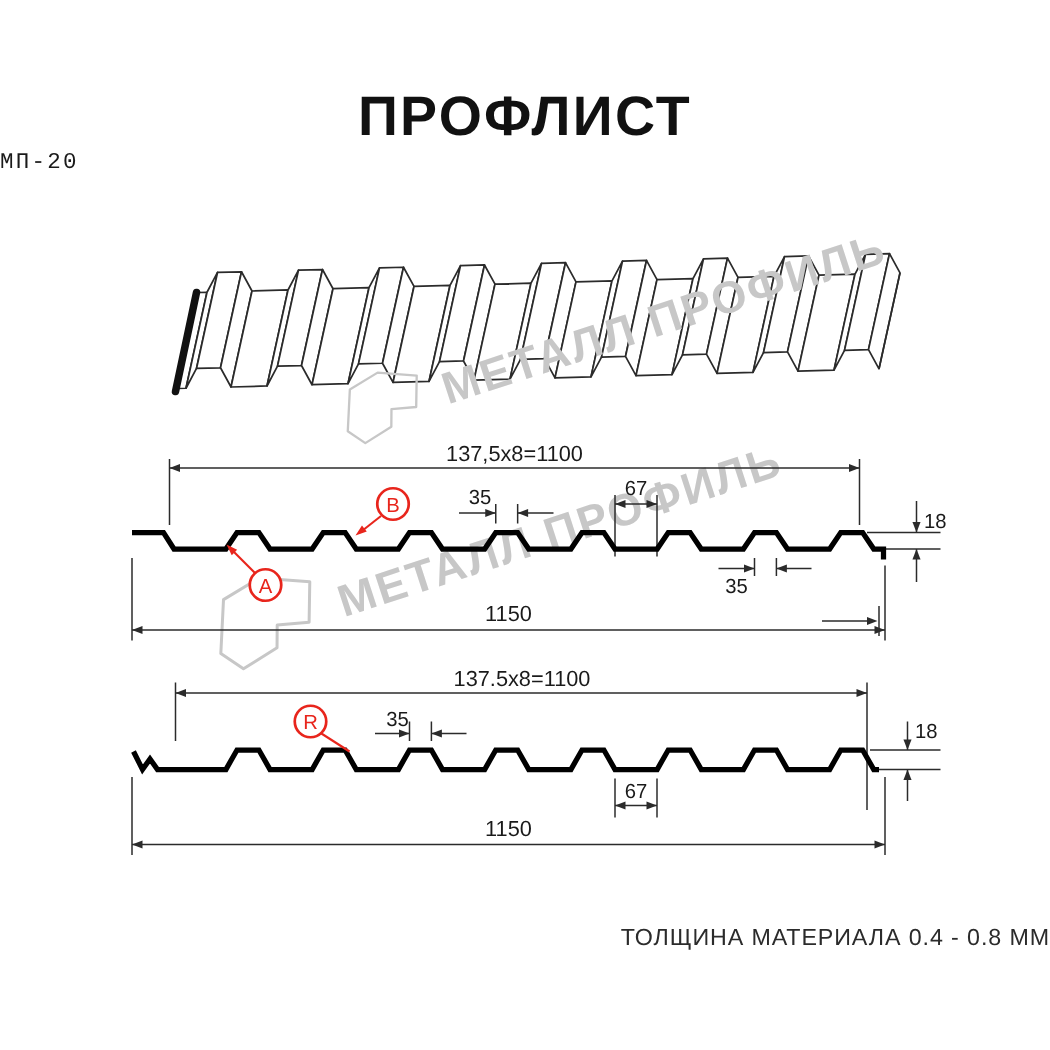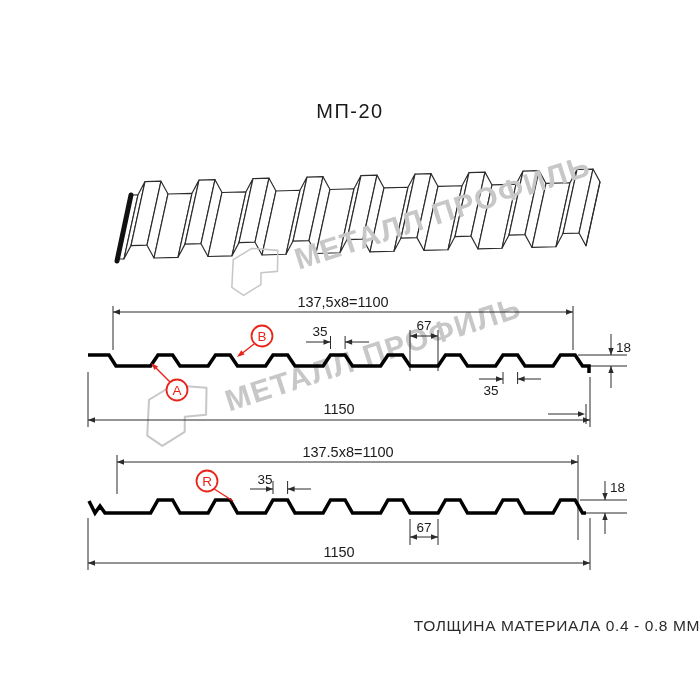--- a/index.html
+++ b/index.html
@@ -1,39 +1,40 @@
 <!DOCTYPE html>
 <html><head>
 <meta charset="utf-8">
 <style>
   html,body{margin:0;padding:0;background:#fff;}
   .page{position:relative;width:700px;height:700px;background:#fff;overflow:hidden;
         font-family:"Liberation Sans",sans-serif;}
   .title{position:absolute;left:0;right:0;top:57px;text-align:center;
          font-size:37px;font-weight:bold;letter-spacing:1.5px;color:#111;}
-  .subtitle{position:absolute;left:0;right:0;top:100px;text-align:center;
-         font-size:20px;font-weight:500;letter-spacing:1.5px;color:#1a1a1a;}
+  .subtitle{position:absolute;left:0;right:0;top:100px;text-align:left;
+         font-size:15px;font-weight:500;letter-spacing:1.5px;color:#1a1a1a;font-family:Liberation Mono, monospace;}
   .footer{position:absolute;left:0;right:0;top:617px;text-align:right;
          font-size:15.5px;letter-spacing:.6px;color:#2b2b2b;}
   svg{position:absolute;left:0;top:0;}
   svg text{font-family:"Liberation Sans",sans-serif;}
   .dim{font-size:13.5px;fill:#1a1a1a;}
   .big{font-size:14.5px;}
   .prof{fill:none;stroke:#000;stroke-width:3.5;stroke-linejoin:miter;}
   .mk{fill:#fff;stroke:#e8251c;stroke-width:1.8;}
   .mktext{font-size:13.5px;fill:#e8251c;}
   .mkline{stroke:#e8251c;stroke-width:1.4;fill:none;}
   .mkfill{fill:#e8251c;}
   .wmtext{font-size:30px;font-weight:bold;letter-spacing:1.5px;fill:#c7c7c7;}
   .wmstroke{fill:none;stroke:#c7c7c7;stroke-width:2.5;stroke-linejoin:round;}
 </style>
 </head>
 <body>
 
 <div class="page">
+  <div class="title">ПРОФЛИСТ</div>
   <div class="subtitle">МП-20</div>
 
   <svg id="drawing" width="700" height="700" viewBox="0 0 700 700">
 
     <g id="sheet3d">
         <polygon points="118,259 124,258.832 138,194.832 132,195" fill="#fff" stroke="#2b2b2b" stroke-width="1.15" stroke-linejoin="round"></polygon>
         <polygon points="124,258.832 131,245.63600000000002 145,181.63600000000002 138,194.832" fill="#fff" stroke="#2b2b2b" stroke-width="1.15" stroke-linejoin="round"></polygon>
         <polygon points="131,245.63600000000002 147,245.188 161,181.188 145,181.63600000000002" fill="#fff" stroke="#2b2b2b" stroke-width="1.15" stroke-linejoin="round"></polygon>
         <polygon points="147,245.188 154,257.992 168,193.99200000000002 161,181.188" fill="#fff" stroke="#2b2b2b" stroke-width="1.15" stroke-linejoin="round"></polygon>
         <polygon points="154,257.992 178,257.32 192,193.32 168,193.99200000000002" fill="#fff" stroke="#2b2b2b" stroke-width="1.15" stroke-linejoin="round"></polygon>

